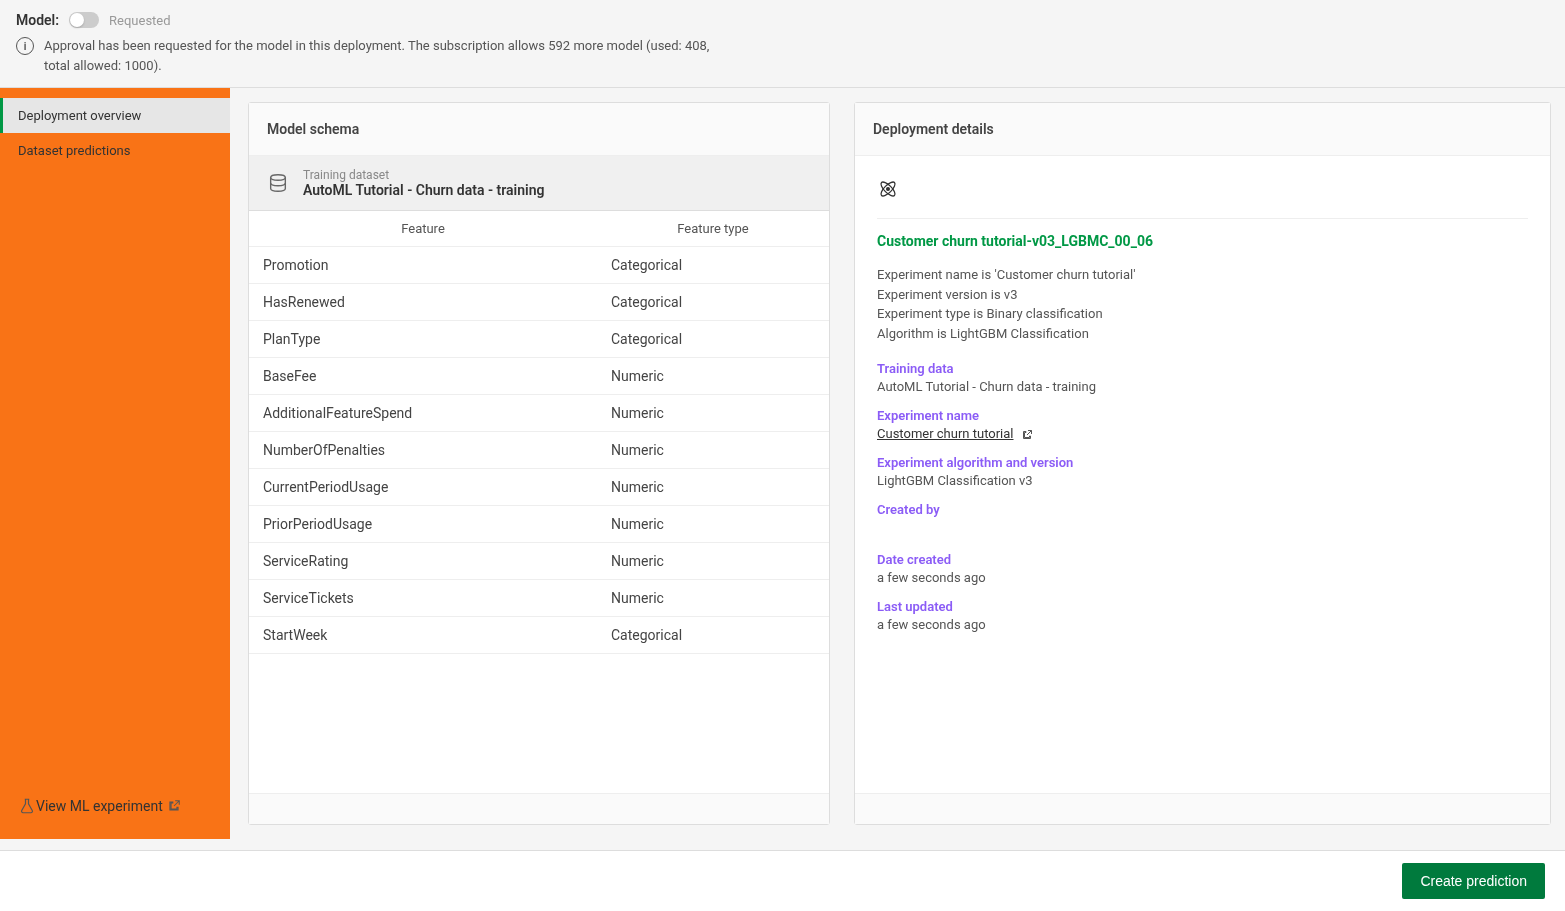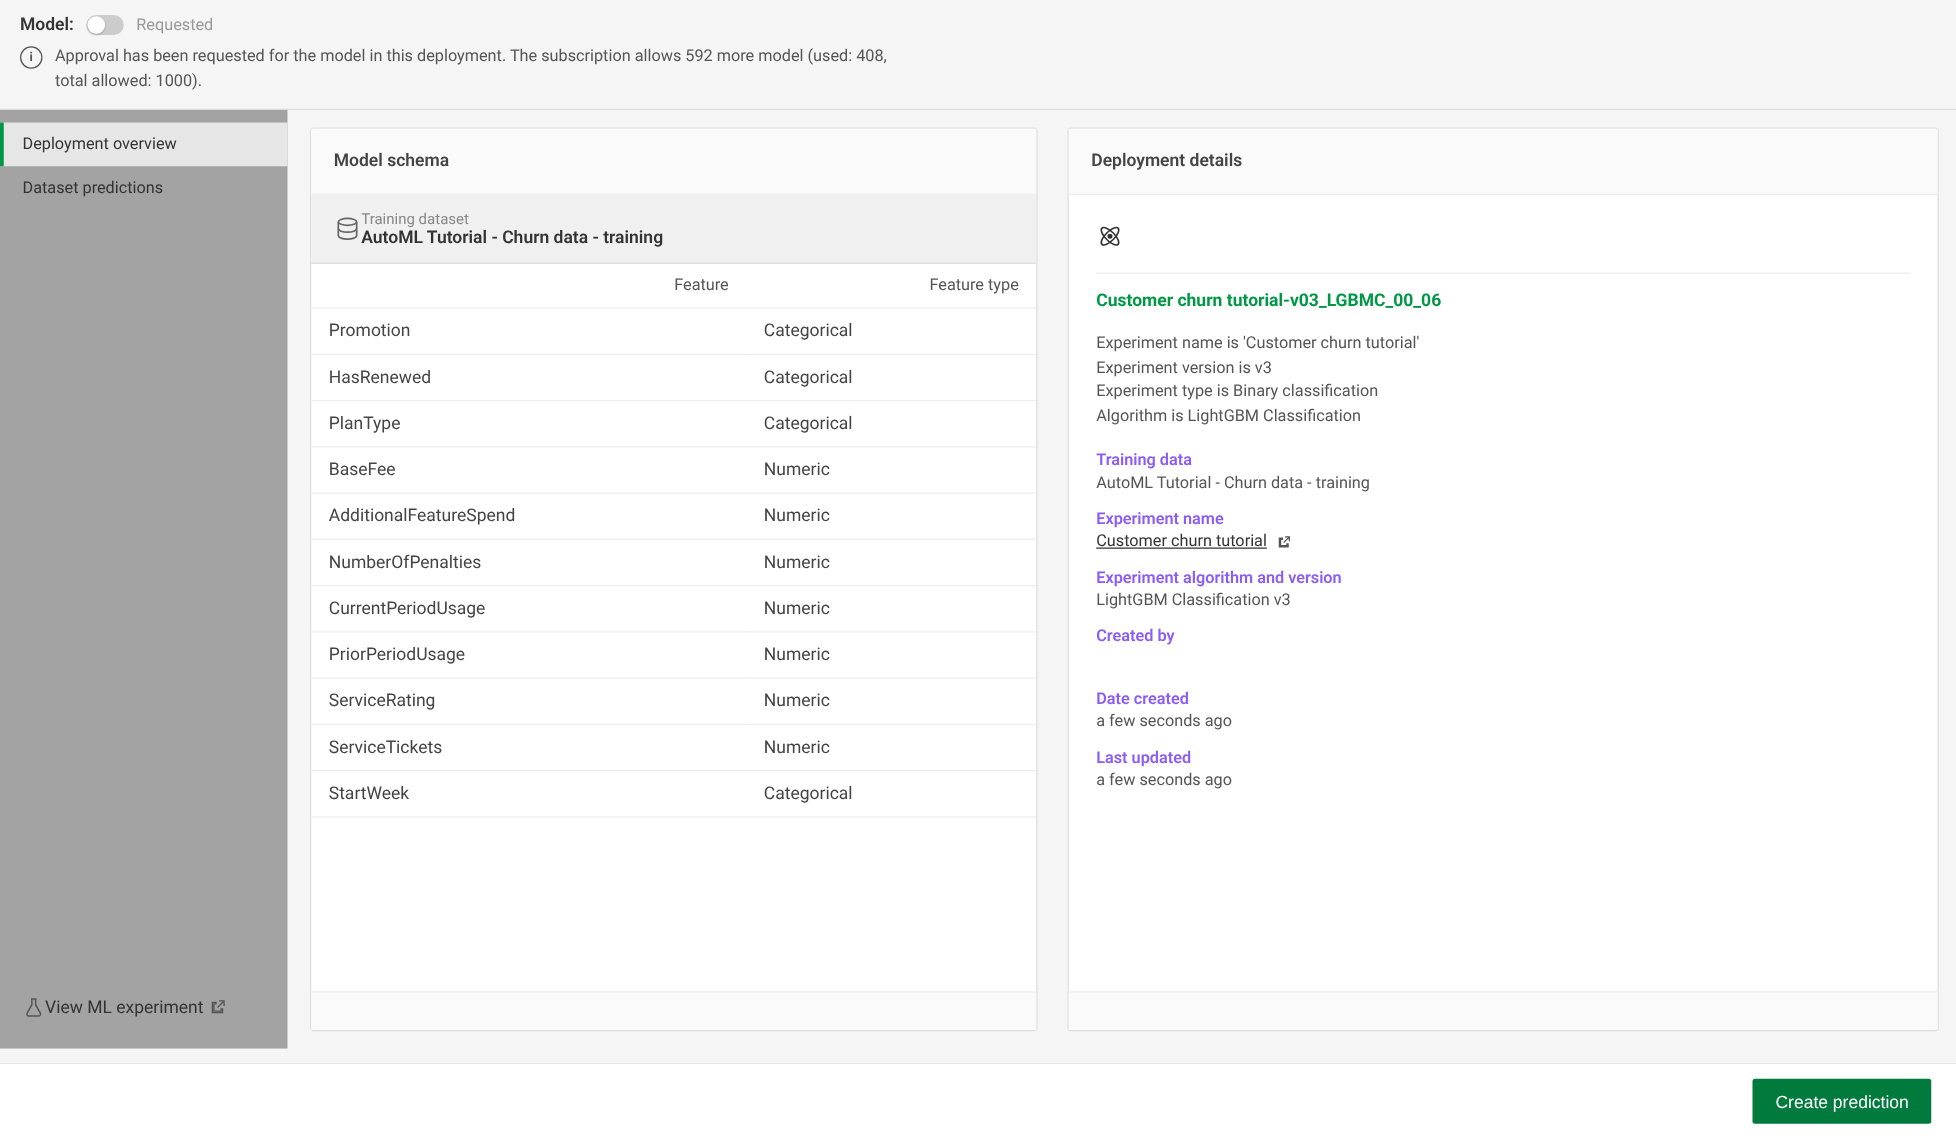--- a/index.html
+++ b/index.html
@@ -5,36 +5,36 @@
 html,body{margin:0;padding:0;font-family:-apple-system,BlinkMacSystemFont,"Segoe UI",Roboto,"Helvetica Neue",Arial,sans-serif;font-size:14px;color:#333;background:#f5f5f5;}
 .topbar{background:#f5f5f5;padding:12px 16px;border-bottom:1px solid #ddd;}
 .model-row{display:flex;align-items:center;gap:10px;margin-bottom:8px;}
 .model-label{font-weight:600;color:#333;}
 .toggle{width:30px;height:16px;border-radius:8px;background:#ccc;position:relative;cursor:pointer;}
 .toggle::after{content:"";position:absolute;width:14px;height:14px;border-radius:50%;background:#fff;top:1px;left:1px;box-shadow:0 1px 2px rgba(0,0,0,0.2);}
 .status-req{color:#999;font-size:13px;}
 .info-row{display:flex;align-items:flex-start;gap:10px;color:#555;font-size:13px;line-height:1.5;}
 .info-icon{width:16px;height:16px;border:1.5px solid #555;border-radius:50%;display:flex;align-items:center;justify-content:center;font-size:10px;font-weight:bold;flex-shrink:0;margin-top:1px;}
 .layout{display:flex;min-height:calc(100vh - 160px);}
-.sidebar{width:230px;background:#a3a3a3;padding:10px 0;display:flex;flex-direction:column;}
+.sidebar{width:230px;background:#f97316;padding:10px 0;display:flex;flex-direction:column;}
 .sidebar-item{padding:10px 18px;cursor:pointer;color:#333;font-size:13px;}
 .sidebar-item.active{background:#e6e6e6;border-left:3px solid #009845;padding-left:15px;color:#333;}
 .sidebar-spacer{flex:1;}
 .sidebar-link{display:flex;align-items:center;padding:14px 18px;cursor:pointer;color:#333;font-size:14px;}
 .content{flex:1;display:flex;gap:24px;padding:14px 14px 14px 18px;}
 .panel{border:1px solid #ddd;border-radius:3px;background:#fff;display:flex;flex-direction:column;}
 .panel.schema{flex:0 0 580px;}
 .panel.details{flex:1;}
 .panel-header{padding:18px;font-weight:600;color:#444;background:#fafafa;border-bottom:1px solid #eee;}
-.dataset-row{display:flex;align-items:center;padding:12px 18px;background:#f0f0f0;border-bottom:1px solid #ddd;}
+.dataset-row{display:flex;align-items:center;gap:14px;padding:12px 18px;background:#f0f0f0;border-bottom:1px solid #ddd;}
 .ds-icon{width:22px;height:22px;display:flex;align-items:center;justify-content:center;}
 .ds-label-sm{font-size:12px;color:#888;}
 .ds-name{font-weight:600;color:#333;}
 table{width:100%;border-collapse:collapse;}
-th{text-align:right;padding:10px 14px;font-size:13px;font-weight:400;color:#555;border-bottom:1px solid #eee;}
+th{text-align:center;padding:10px 14px;font-size:13px;font-weight:400;color:#555;border-bottom:1px solid #eee;}
 td{padding:10px 14px;font-size:14px;color:#444;border-bottom:1px solid #eee;}
 td:first-child,th:first-child{width:60%;}
 .details-body{padding:22px;}
 .atom-icon{margin-bottom:18px;}
 hr{border:none;border-top:1px solid #eee;margin:0 0 14px 0;}
 .exp-title{color:#009845;font-weight:700;font-size:14px;margin-bottom:16px;}
 .exp-desc{color:#555;font-size:13px;line-height:1.5;margin-bottom:18px;}
 .kv-label{font-weight:600;color:#8b5cf6;font-size:13px;margin-bottom:3px;}
 .kv-val{color:#555;font-size:13px;margin-bottom:14px;}
 .link-underline{text-decoration:underline;color:#333;cursor:pointer;}

